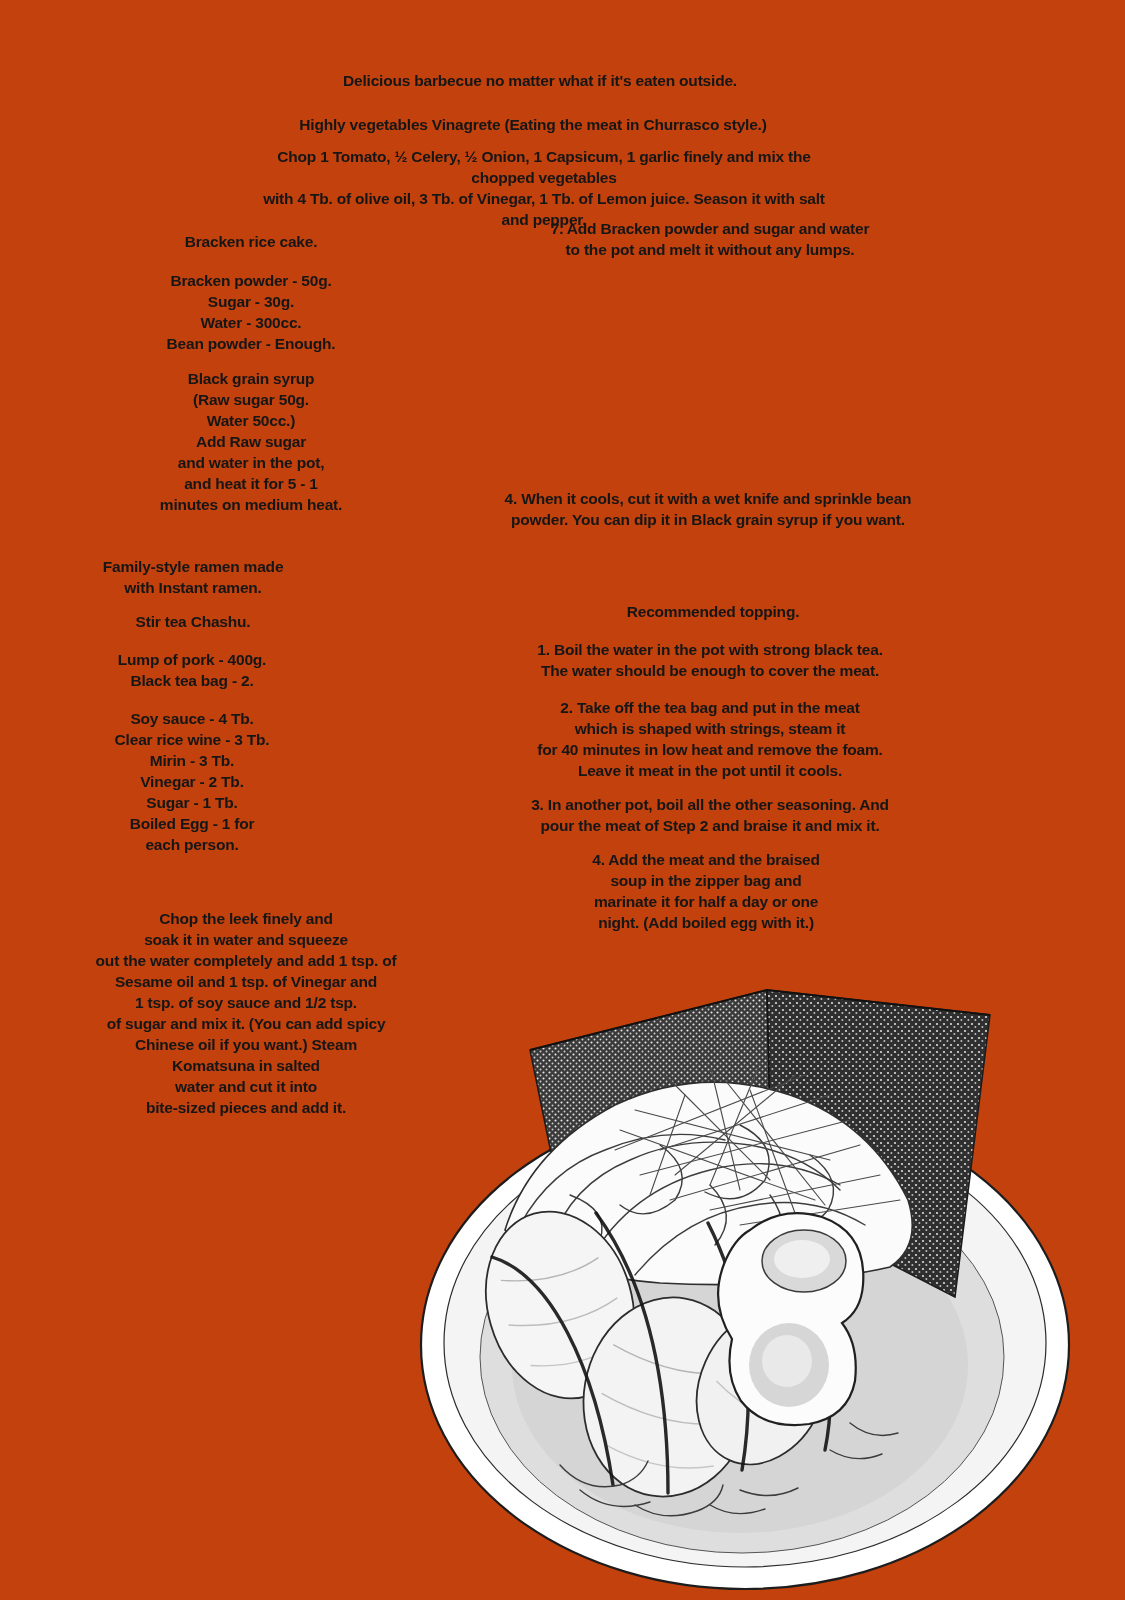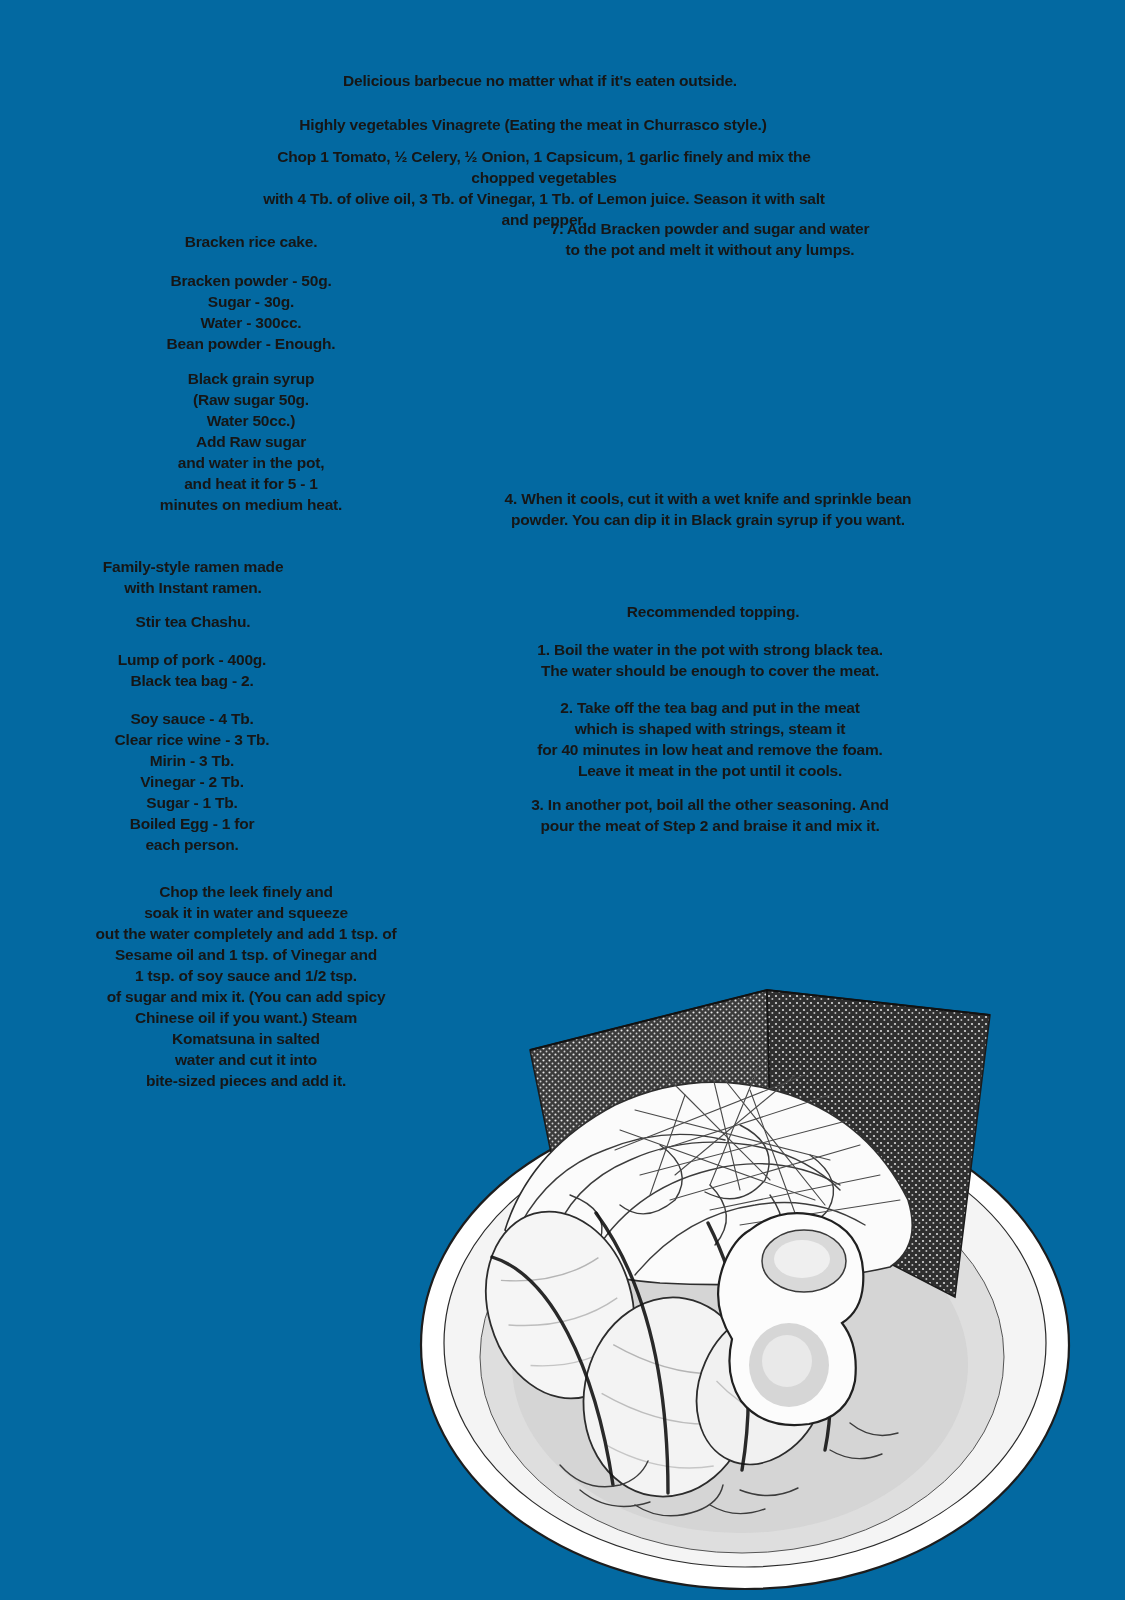--- a/index.html
+++ b/index.html
@@ -1,19 +1,19 @@
 <!DOCTYPE html>
 <html><head>
 <meta charset="utf-8">
 <style>
   html,body{margin:0;padding:0;background:#ffffff;}
   .page{
     position:relative;
     width:1125px;height:1600px;
-    background:#0369a1;
+    background:#c2410c;
     overflow:hidden;
     font-family:"Liberation Sans","DejaVu Sans",sans-serif;
     color:#161616;
   }
   .txt{
     position:absolute;
     transform:translateX(-50%);
     white-space:pre-line;
     text-align:center;
     font-size:15.5px;
@@ -56,40 +56,44 @@
   <div class="txt" style="left:193px;top:611px">Stir tea Chashu.</div>
   <div class="txt" style="left:192px;top:649px">Lump of pork - 400g.
 Black tea bag - 2.</div>
   <div class="txt" style="left:192px;top:708px">Soy sauce - 4 Tb.
 Clear rice wine - 3 Tb.
 Mirin - 3 Tb.
 Vinegar - 2 Tb.
 Sugar - 1 Tb.
 Boiled Egg - 1 for
 each person.</div>
-  <div class="txt" style="left:246px;top:881px">Chop the leek finely and
+  <div class="txt" style="left:246px;top:908px">Chop the leek finely and
 soak it in water and squeeze
 out the water completely and add 1 tsp. of
 Sesame oil and 1 tsp. of Vinegar and
 1 tsp. of soy sauce and 1/2 tsp.
 of sugar and mix it. (You can add spicy
 Chinese oil if you want.) Steam
 Komatsuna in salted
 water and cut it into
 bite-sized pieces and add it.</div>
 
   <div class="txt" style="left:713px;top:601px">Recommended topping.</div>
   <div class="txt" style="left:710px;top:639px">1. Boil the water in the pot with strong black tea.
 The water should be enough to cover the meat.</div>
   <div class="txt" style="left:710px;top:697px">2. Take off the tea bag and put in the meat
 which is shaped with strings, steam it
 for 40 minutes in low heat and remove the foam.
 Leave it meat in the pot until it cools.</div>
   <div class="txt" style="left:710px;top:794px">3. In another pot, boil all the other seasoning. And
 pour the meat of Step 2 and braise it and mix it.</div>
+  <div class="txt" style="left:706px;top:849px">4. Add the meat and the braised
+soup in the zipper bag and
+marinate it for half a day or one
+night. (Add boiled egg with it.)</div>
 
   <svg class="illus" viewBox="0 0 680 655" aria-hidden="true">
     <defs>
       <pattern id="noriDots" width="6" height="6" patternUnits="userSpaceOnUse">
         <rect width="6" height="6" fill="#3a3a3a"></rect>
         <circle cx="1.5" cy="1.5" r="1.05" fill="#e8e8e8"></circle>
         <circle cx="4.5" cy="4.5" r="0.95" fill="#cfcfcf"></circle>
       </pattern>
       <pattern id="noriDots2" width="7" height="7" patternUnits="userSpaceOnUse">
         <rect width="7" height="7" fill="#2f2f2f"></rect>

